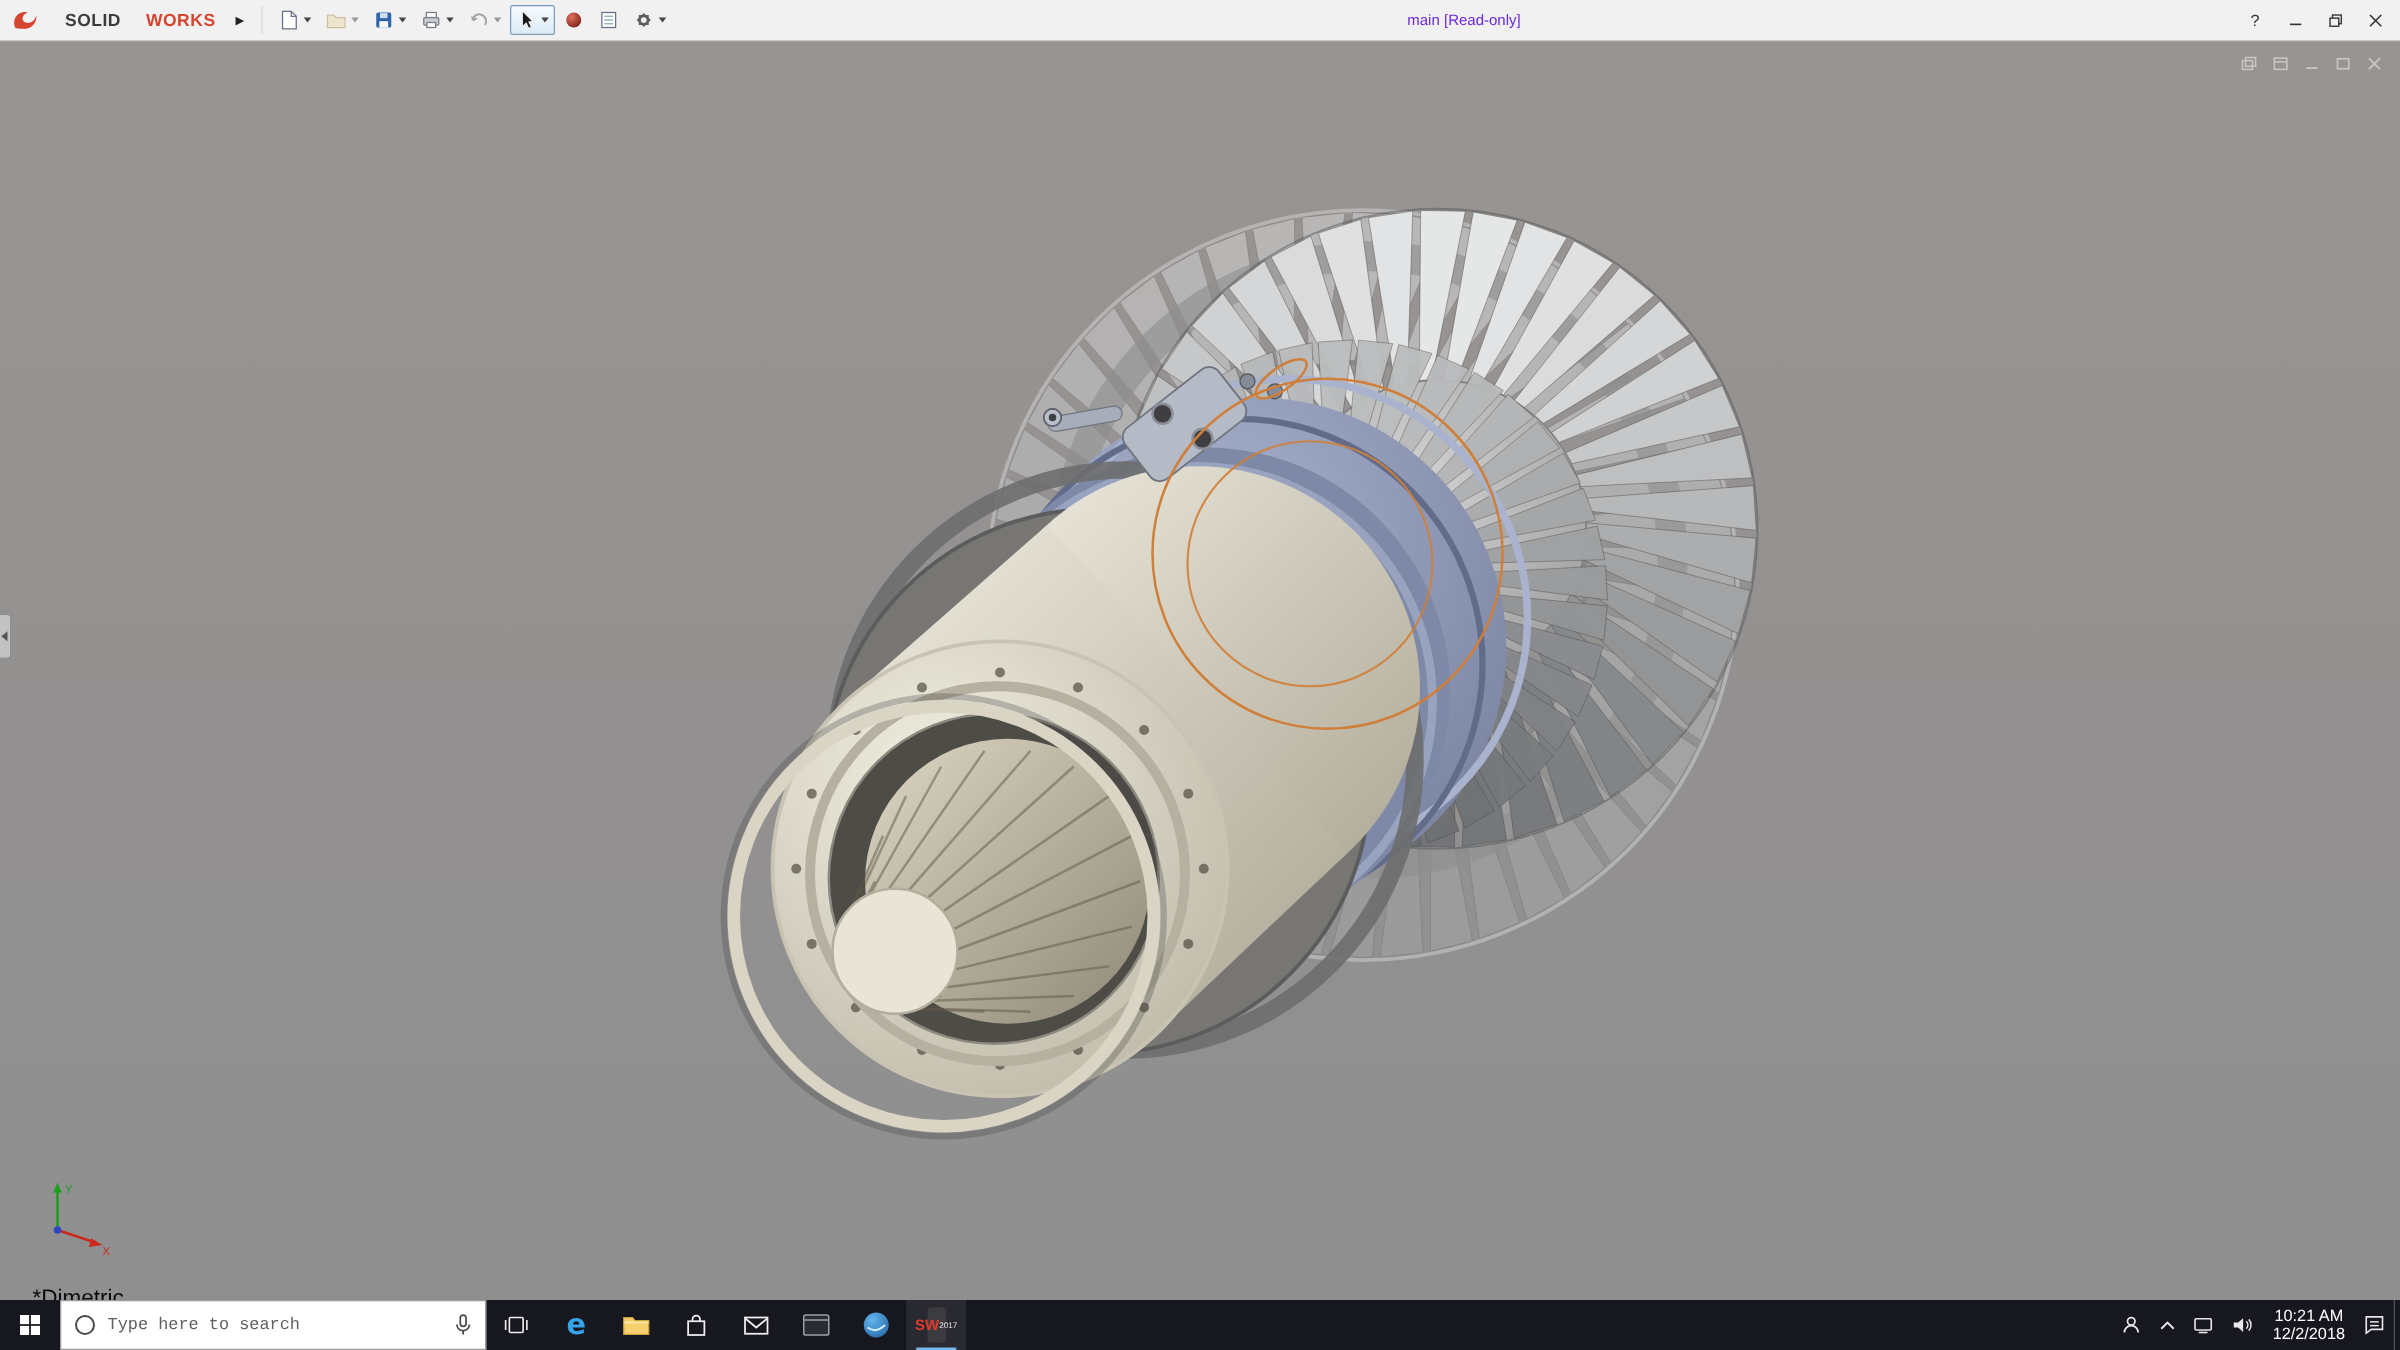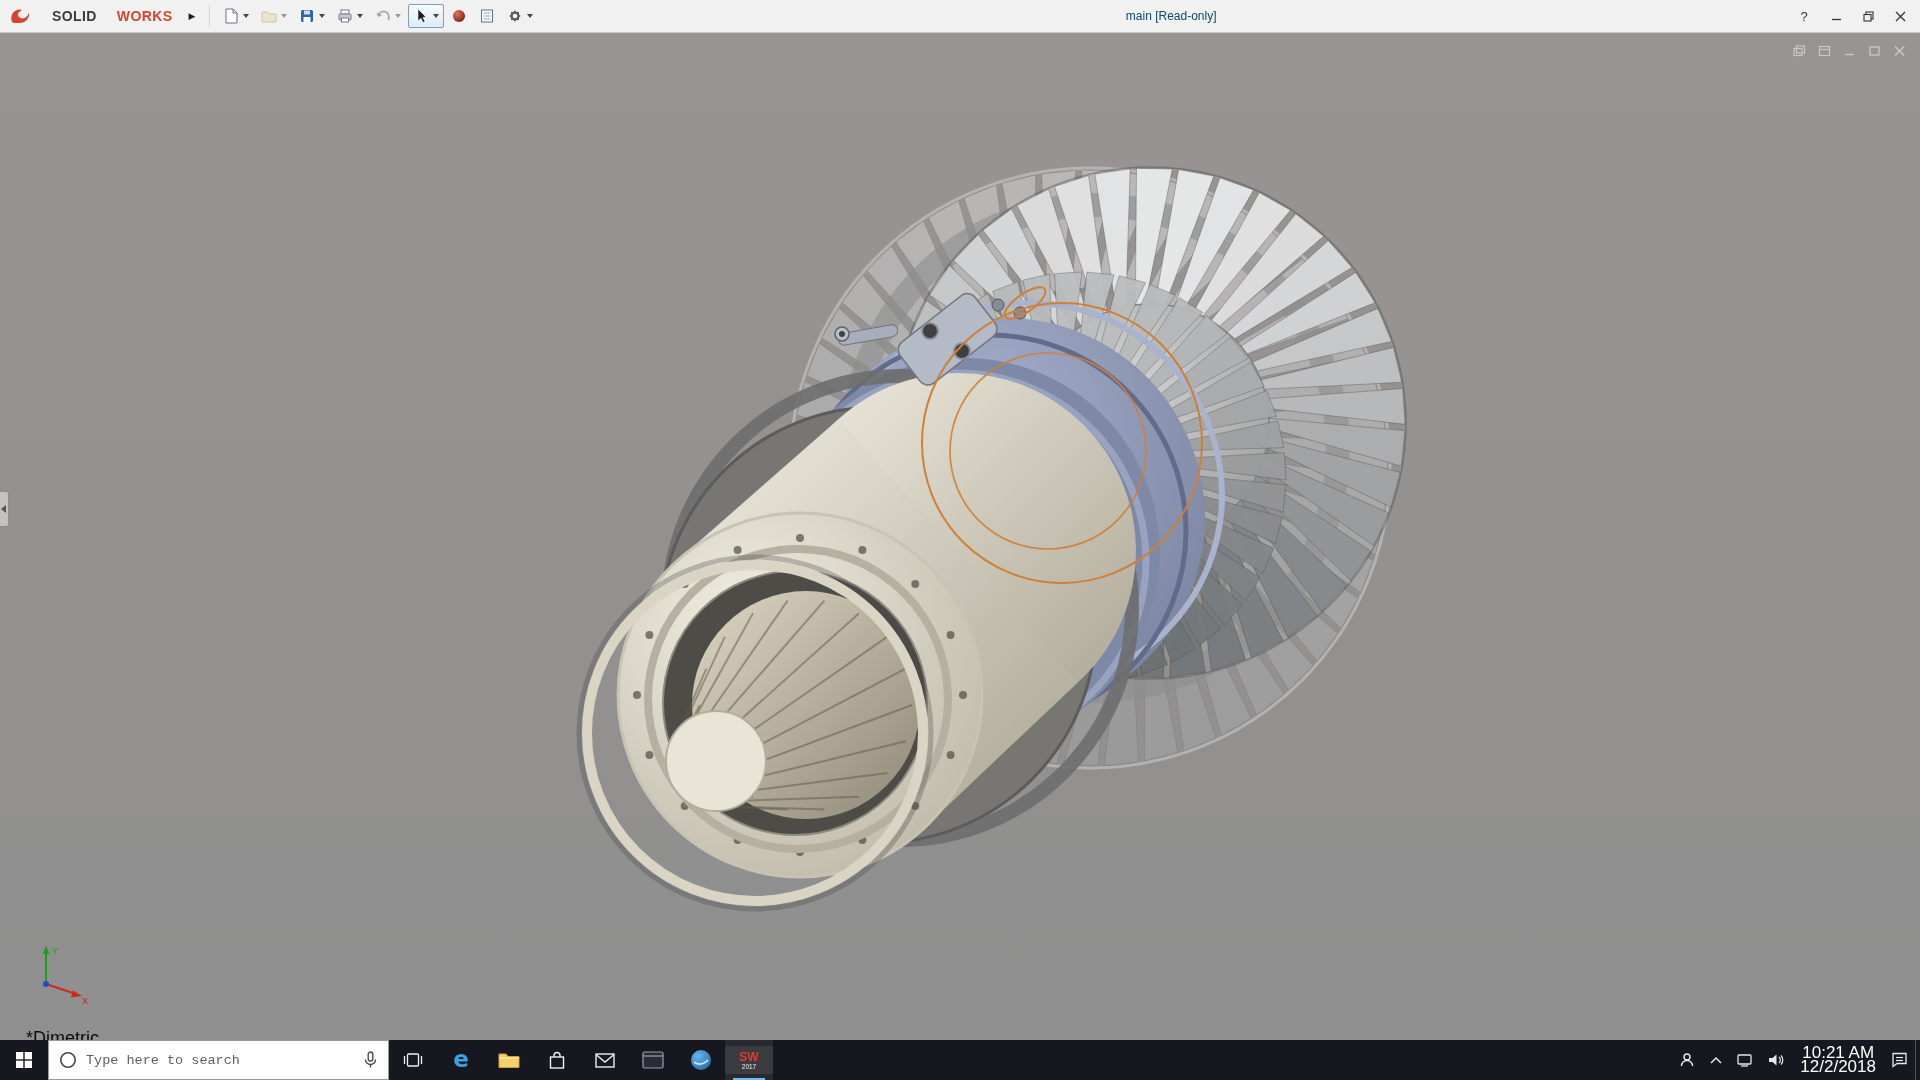--- a/index.html
+++ b/index.html
@@ -18,21 +18,21 @@
   .tb-sep { width:1px; height:22px; background:#d6d6d6; margin:0 8px; }
   .toolbar { display:flex; align-items:center; gap:2px; }
   .tool-btn { display:flex; align-items:center; gap:2px; background:none; border:1px solid transparent;
     padding:3px 4px; border-radius:2px; }
   .tool-btn.dim { opacity:.5; }
   .tool-btn.active-tool { border:1px solid #7f9db9;
     background:linear-gradient(#f6fafd,#dcebf7); }
   .dd-caret { width:0; height:0; border-left:3.5px solid transparent;
     border-right:3.5px solid transparent; border-top:4px solid #444; margin-left:2px; }
   .tb-title { position:absolute; left:61%; transform:translateX(-50%); top:9px;
-    font-size:12px; color:#0c4a6e; }
+    font-size:12px; color:#6d28d9; }
   .win-controls { position:absolute; right:4px; top:0; height:33px;
     display:flex; align-items:center; }
   .wc-btn { width:32px; height:26px; display:flex; align-items:center; justify-content:center;
     background:none; border:none; color:#333; font-size:13px; }
 
   
   .viewport { position:absolute; top:33px; left:0; width:1920px; height:1007px;
     background:linear-gradient(var(--viewport-bg,#989492) 0%, #8f8f8f 100%);
     overflow:hidden; z-index:10; }
   .scene { position:absolute; top:0; left:0; }
@@ -57,28 +57,28 @@
   .searchbox { width:341px; height:40px; background:#ffffff; display:flex;
     align-items:center; padding:0 10px; gap:9px; border:1px solid #9a9a9a; }
   .searchbox input { flex:1; border:none; outline:none; font-size:13.5px;
     color:#3d3d3d; font-family:Liberation Mono, monospace; background:transparent; }
   .searchbox input::placeholder { color:#5f5f5f; opacity:1; }
   .app-btn { width:48px; height:40px; display:flex; align-items:center; justify-content:center;
     background:none; border:none; position:relative; }
   .app-btn.active { background:rgba(255,255,255,.08); }
   .app-btn.active:after { content:""; position:absolute; left:8px; right:8px; bottom:0;
     height:2px; background:#76b9ed; }
-  .sw-badge { width:48px; height:28px; background:#3c3c40; border-radius:3px;
-    display:flex; flex-direction:column; align-items:center; justify-content:center; }
+  .sw-badge { width:15px; height:28px; background:#3c3c40; border-radius:3px;
+    display:flex; flex-direction:row; align-items:center; justify-content:center; }
   .sw-badge .sw { color:#e23b2e; font-weight:bold; font-size:12px; line-height:12px; }
   .sw-badge .yr { color:#eee; font-size:6.5px; line-height:7px; }
   .tray { margin-left:auto; display:flex; align-items:center; height:40px; }
   .tray-btn { height:40px; padding:0 7px; display:flex; align-items:center;
     background:none; border:none; }
-  .clock { color:#fff; font-size:17px; text-align:center; line-height:14px;
+  .clock { color:#fff; font-size:13px; text-align:center; line-height:14px;
     padding:0 8px; }
   .show-desktop { width:5px; height:40px; border-left:1px solid rgba(255,255,255,.25); }
 
   svg { overflow:visible; }
 </style>
 </head>
 <body>
 
 <div class="titlebar">
   <div class="brand">

